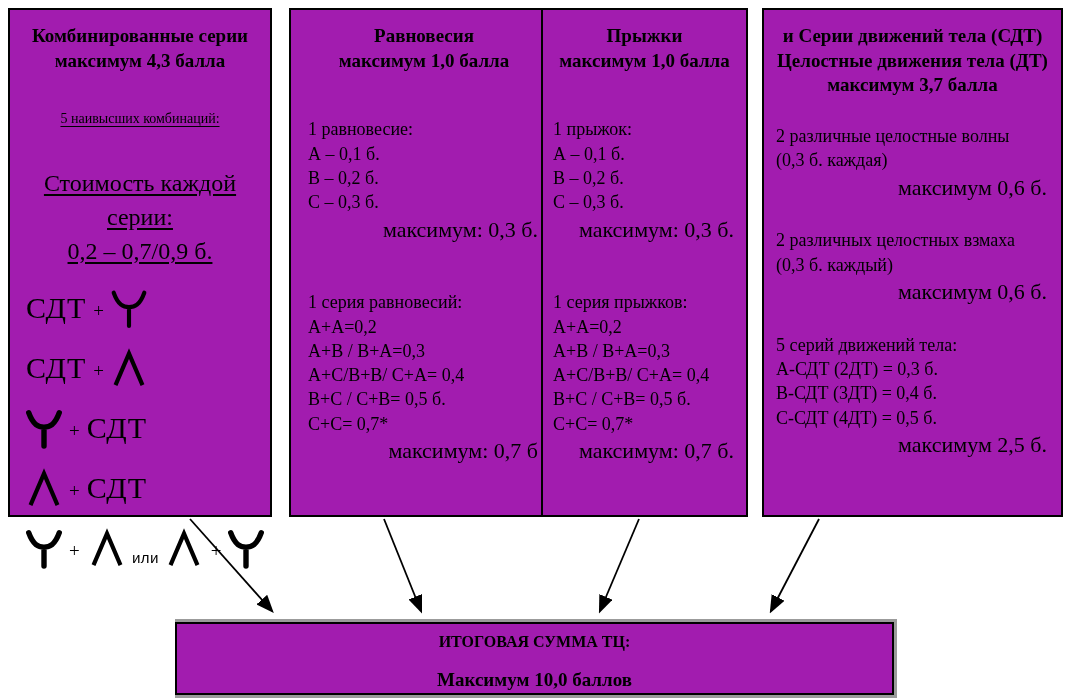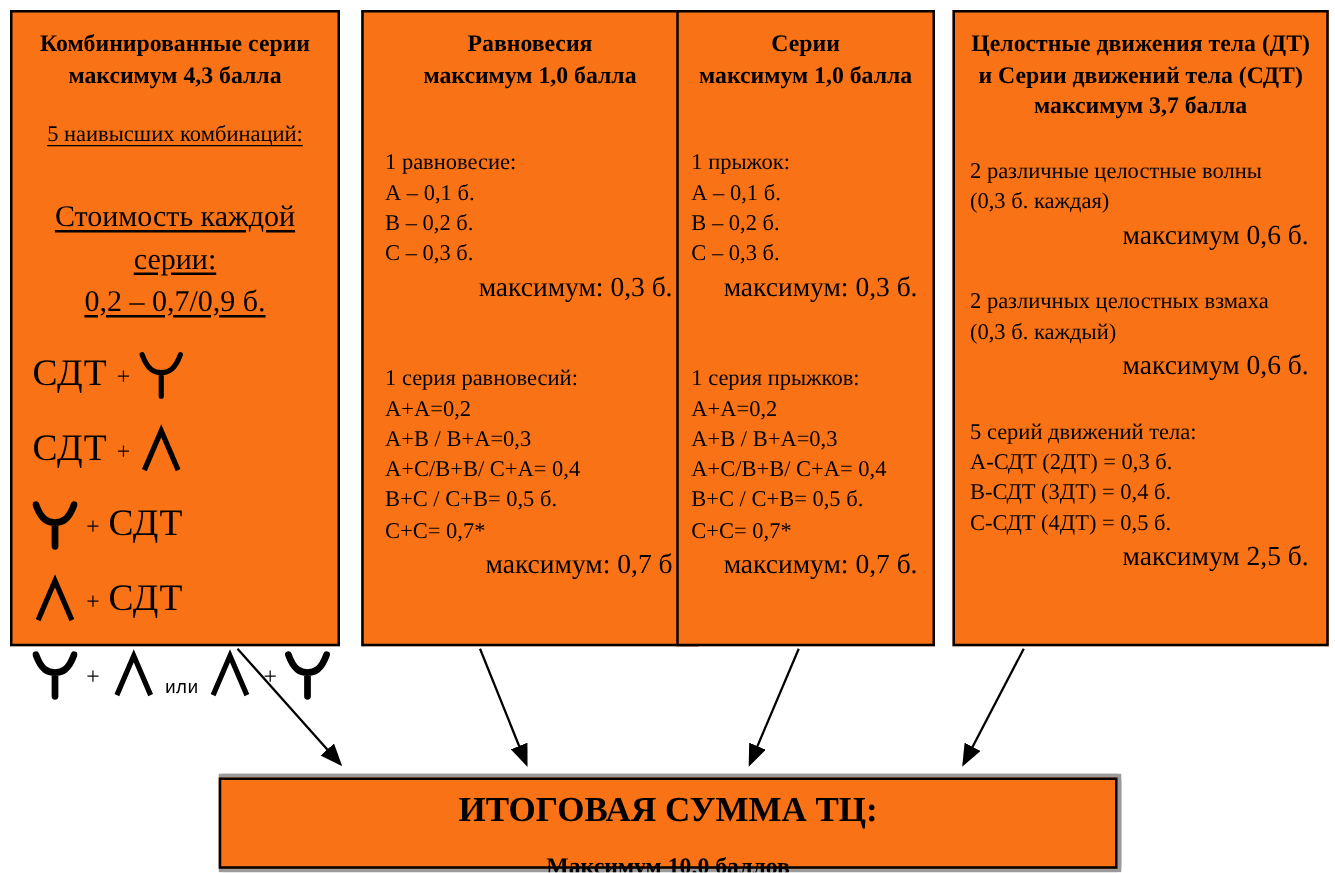--- a/index.html
+++ b/index.html
@@ -1,28 +1,28 @@
 <!DOCTYPE html>
 <html><head>
 <meta charset="utf-8">
 <style>
   html,body{margin:0;padding:0;background:#fff;}
   #canvas{
     position:relative;width:1068px;height:698px;background:#ffffff;
     font-family:"Liberation Serif","DejaVu Serif",serif;color:#000;
     overflow:hidden;
   }
-  .box{position:absolute;border:2px solid #000;background:#f97316;box-sizing:border-box;}
+  .box{position:absolute;border:2px solid #000;background:#a21caf;box-sizing:border-box;}
   .box-title{font-weight:bold;text-align:center;font-size:19px;line-height:1.3;margin-top:8px;}
   .line{font-size:18px;line-height:1.35;white-space:nowrap;}
   .max{font-size:22px;line-height:1.35;text-align:right;padding-right:2px;white-space:nowrap;}
 
   
   #box-combined{left:8px;top:8px;width:264px;height:509px;padding:6px 8px;}
-  .highest{margin-top:24px;text-align:center;font-size:18px;text-decoration:underline;text-underline-offset:3px;}
+  .highest{margin-top:38px;text-align:center;font-size:14px;text-decoration:underline;text-underline-offset:3px;}
   .cost{margin-top:40px;text-align:center;font-size:24px;line-height:1.4;}
   .cost div{text-decoration:underline;text-underline-offset:3px;}
   .series-rows{margin-top:16px;padding-left:8px;}
   .srow{display:flex;align-items:center;margin-bottom:12px;height:48px;}
   .sdt{font-size:30px;letter-spacing:1px;}
   .plus{font-size:19px;margin:6px 7px 0 7px;}
   .sym{width:36px;height:42px;flex:0 0 auto;}
   .sym.small-gap{margin:0 2px;}
   .or{font-size:15px;align-self:flex-end;margin:0 5px 4px 5px;font-family:Liberation Mono, monospace;}
 
@@ -34,21 +34,21 @@
 
   
   #box-body{left:762px;top:8px;width:301px;height:509px;padding:6px 12px;}
   .sec-body{margin-top:26px;}
 
   
   #box-total{
     left:175px;top:622px;width:719px;height:73px;text-align:center;
     box-shadow:0 -3px 0 #9b9b9b,3px -3px 0 #9b9b9b,3px 0 0 #9b9b9b,3px 3px 0 #9b9b9b,0 3px 0 #9b9b9b;
   }
-  .total-title{font-weight:bold;font-size:28px;margin-top:9px;text-align:center;}
+  .total-title{font-weight:bold;font-size:16px;margin-top:9px;text-align:center;}
   .total-sub{font-weight:bold;font-size:19px;margin-top:18px;}
 
   
   #arrows{position:absolute;left:0;top:0;width:1068px;height:698px;pointer-events:none;}
 </style>
 </head>
 <body>
 
 <div id="canvas">
 
@@ -130,21 +130,21 @@
       <div class="line">А+В / В+А=0,3</div>
       <div class="line">А+С/В+В/ С+А= 0,4</div>
       <div class="line">В+С / С+В= 0,5 б.</div>
       <div class="line">С+С= 0,7*</div>
       <div class="max">максимум: 0,7 б</div>
     </div>
   </div>
 
   <div class="box" id="box-jumps">
     <div class="box-title">
-      <div>Серии</div>
+      <div>Прыжки</div>
       <div>максимум 1,0 балла</div>
     </div>
     <div class="sec-first">
       <div class="line">1 прыжок:</div>
       <div class="line">А – 0,1 б.</div>
       <div class="line">В – 0,2 б.</div>
       <div class="line">С – 0,3 б.</div>
       <div class="max">максимум: 0,3 б.</div>
     </div>
     <div class="sec-second">
@@ -153,22 +153,22 @@
       <div class="line">А+В / В+А=0,3</div>
       <div class="line">А+С/В+В/ С+А= 0,4</div>
       <div class="line">В+С / С+В= 0,5 б.</div>
       <div class="line">С+С= 0,7*</div>
       <div class="max">максимум: 0,7 б.</div>
     </div>
   </div>
 
   <div class="box" id="box-body">
     <div class="box-title">
+      <div>и Серии движений тела (СДТ)</div>
       <div>Целостные движения тела (ДТ)</div>
-      <div>и Серии движений тела (СДТ)</div>
       <div>максимум 3,7 балла</div>
     </div>
     <div class="sec-body">
       <div class="line">2 различные целостные волны</div>
       <div class="line">(0,3 б. каждая)</div>
       <div class="max">максимум 0,6 б.</div>
     </div>
     <div class="sec-body">
       <div class="line">2 различных целостных взмаха</div>
       <div class="line">(0,3 б. каждый)</div>

